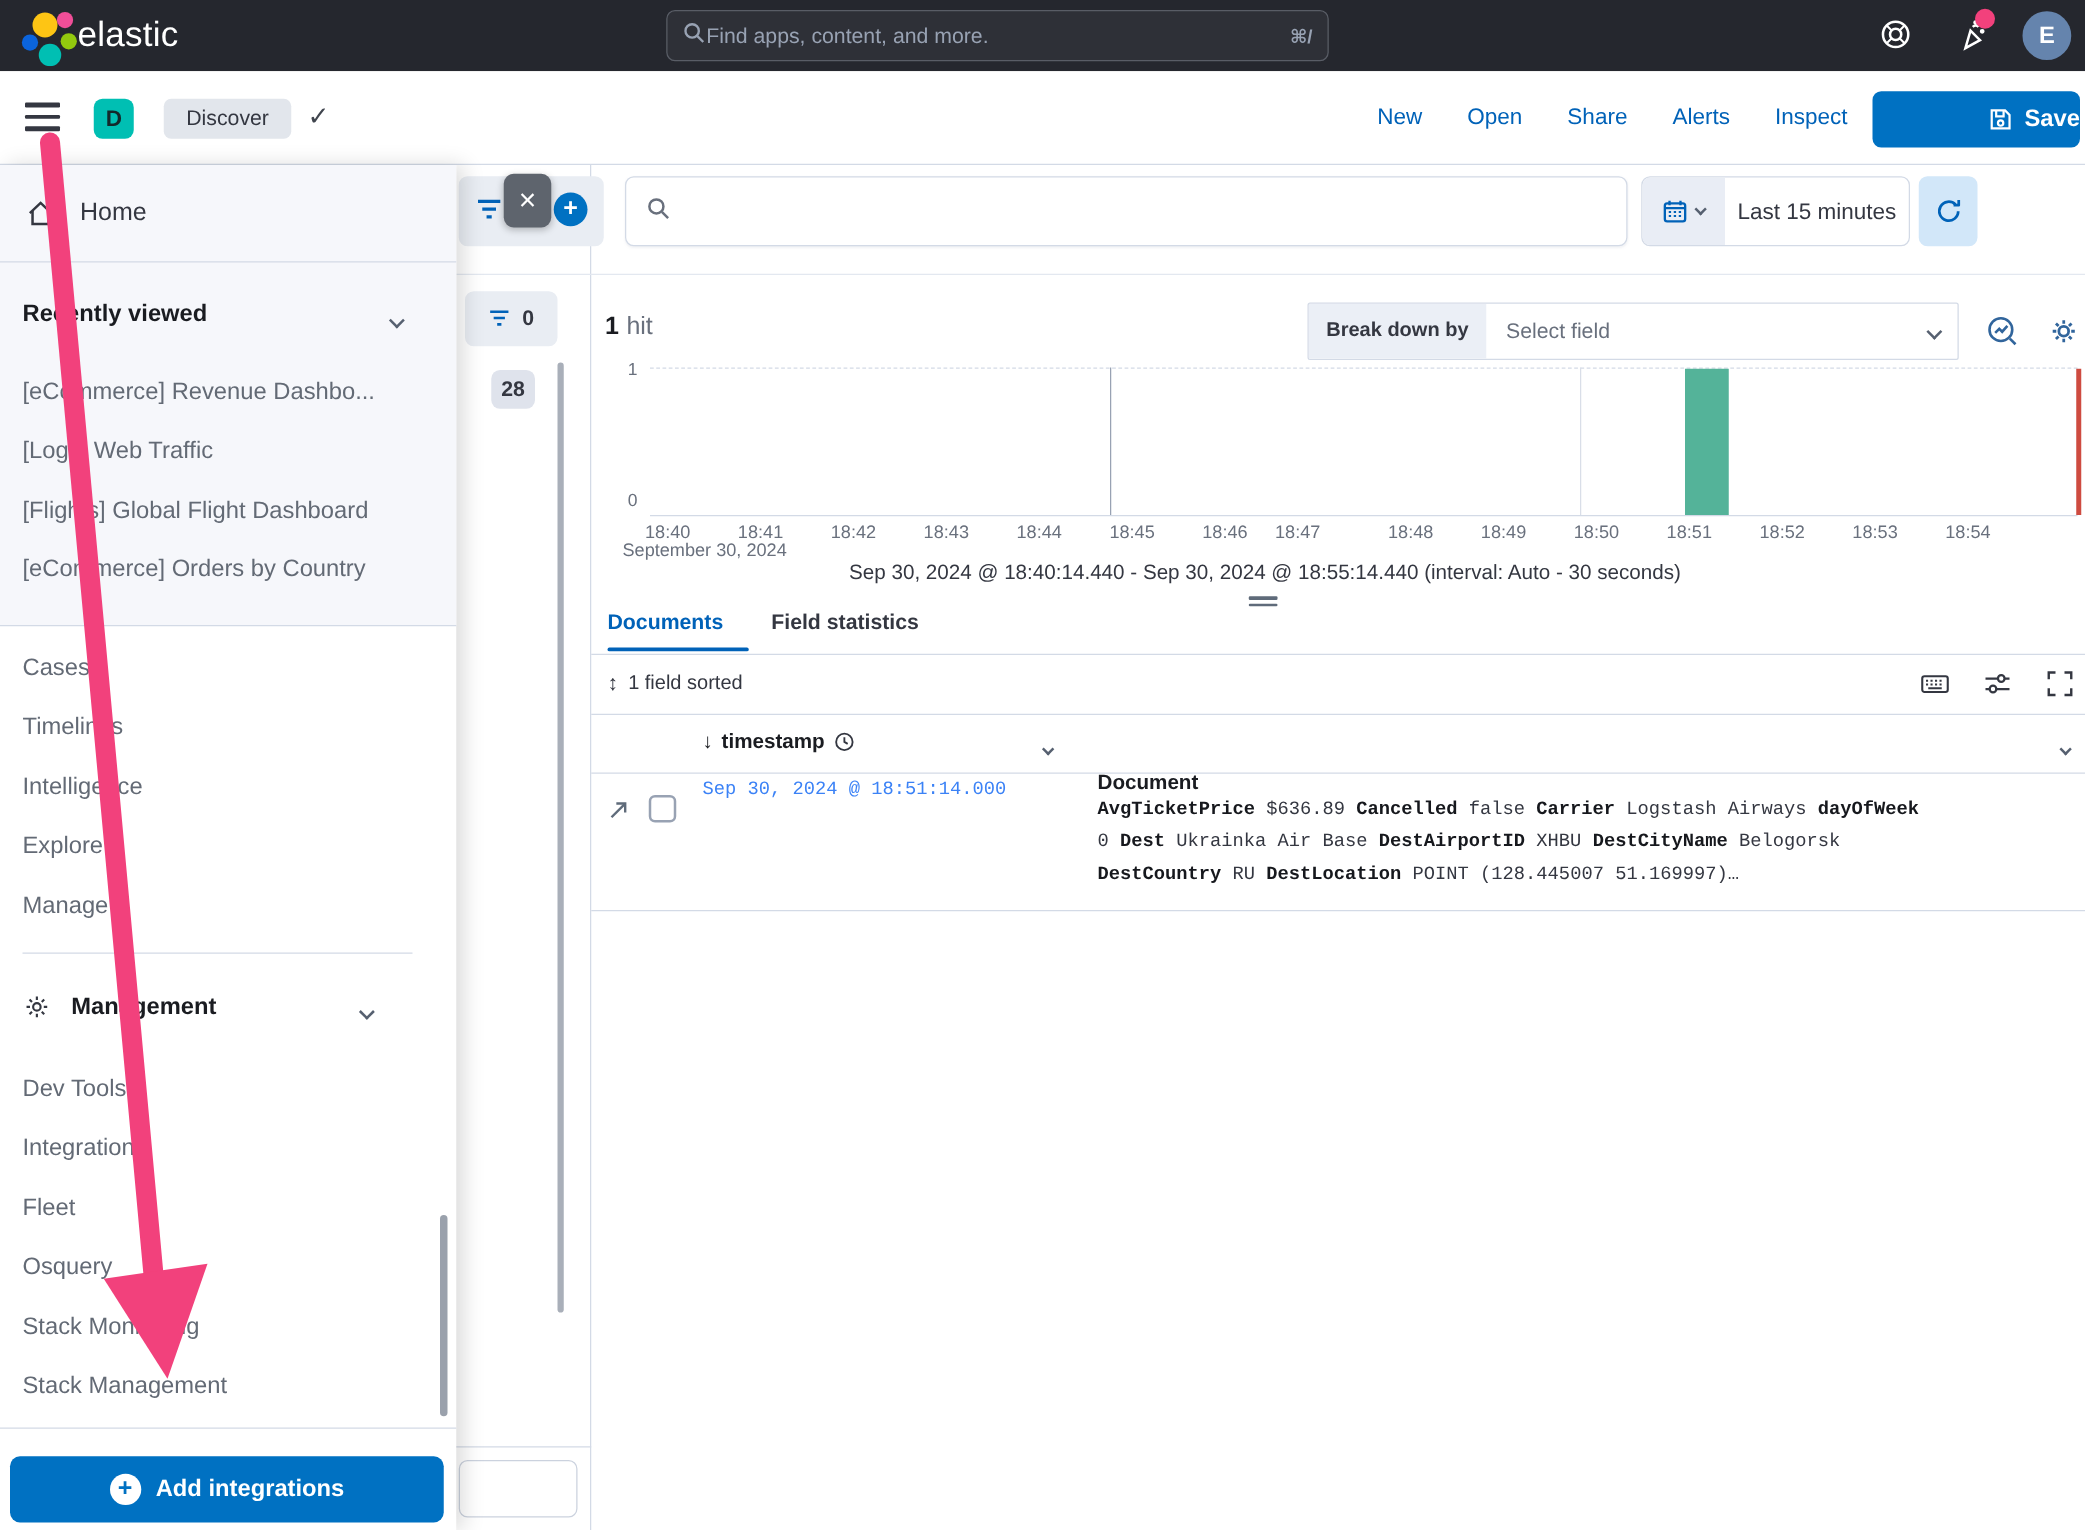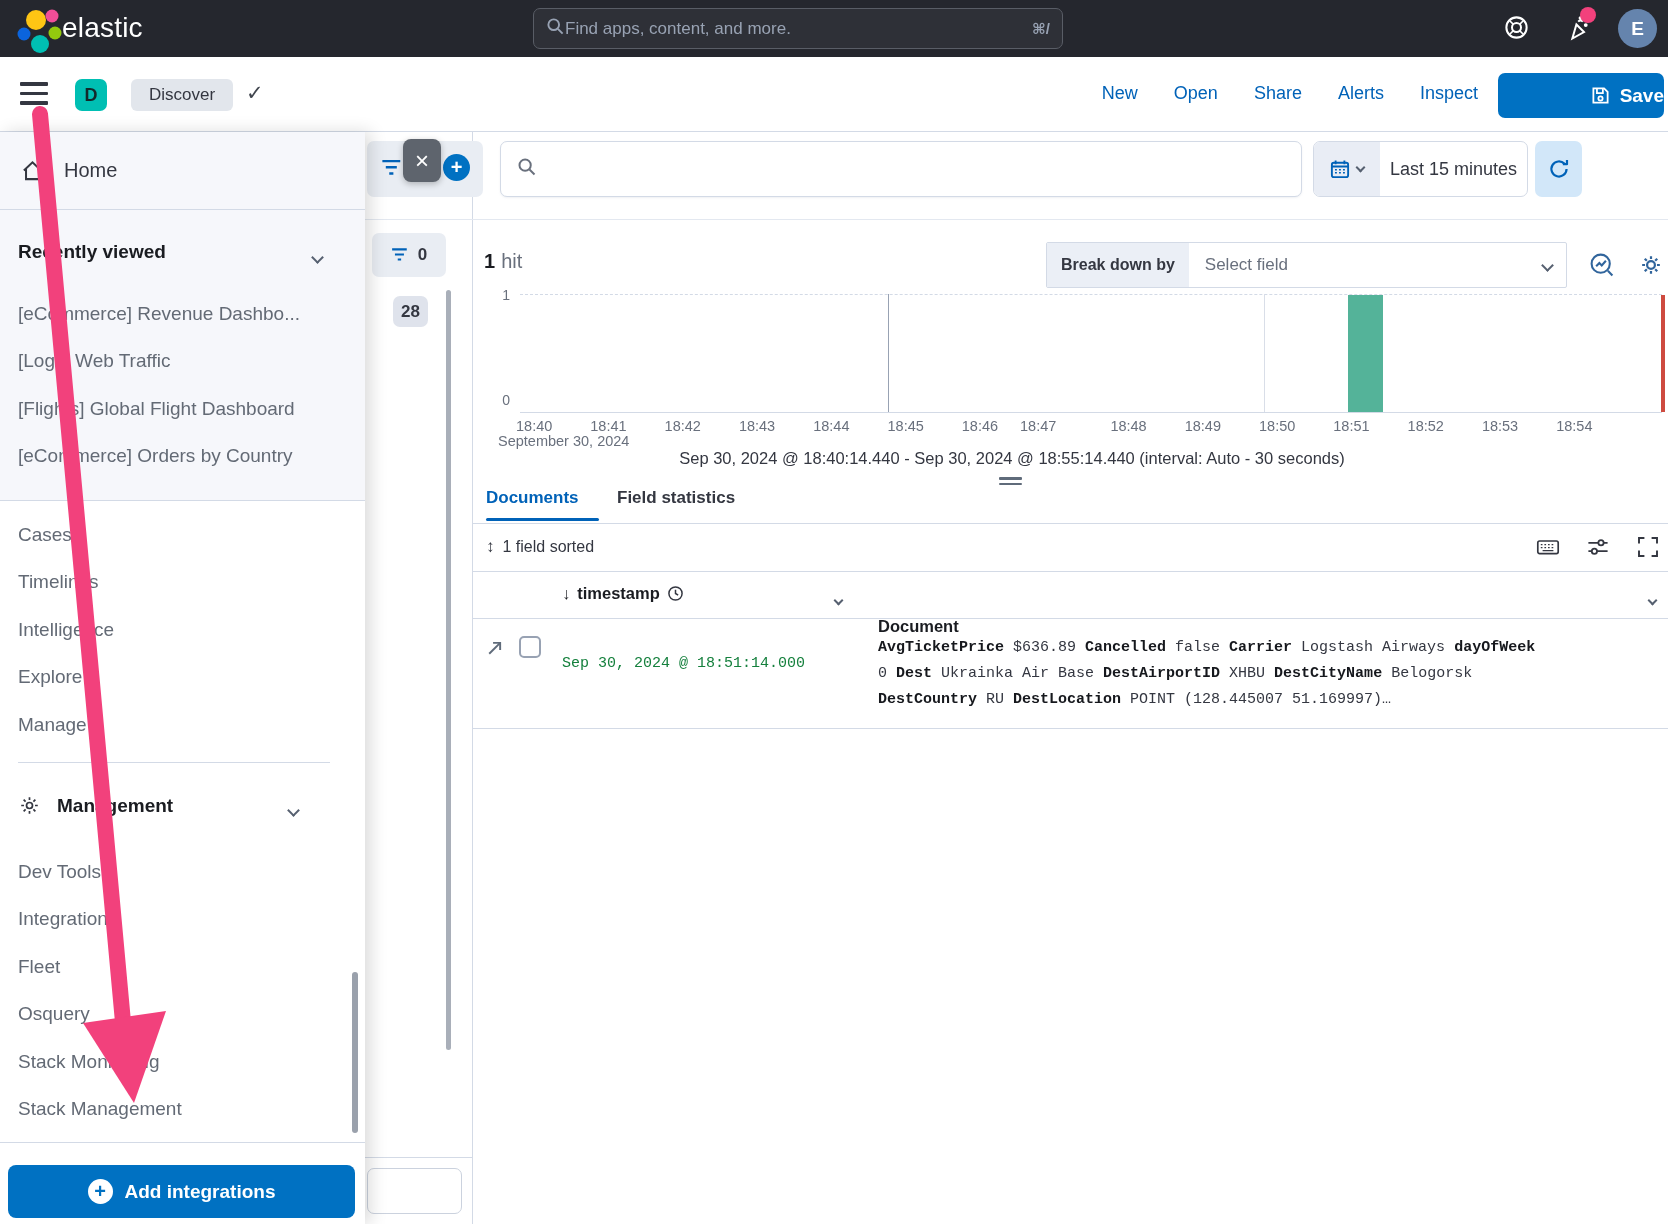--- a/index.html
+++ b/index.html
@@ -87,21 +87,21 @@
 
   
   .thead { position:absolute; left:473px; top:572px; width:1195px; height:47px; border-bottom:1px solid #d3dae6; }
   .th-ts { position:absolute; left:89px; top:12px; font-size:16.5px; font-weight:700; color:#1a1c21; display:flex; align-items:center; gap:7px; }
   .th-doc { position:absolute; left:405px; top:12px; font-size:16.5px; font-weight:700; color:#1a1c21;margin-top:33px; }
   .th-chev1 { position:absolute; left:362px; top:18px; }
   .th-chev2 { position:absolute; right:12px; top:18px; }
   .trow { position:absolute; left:473px; top:619px; width:1195px; height:110px; border-bottom:1px solid #d3dae6; }
   .row-expand { position:absolute; left:13px; top:20px; }
   .row-check { position:absolute; left:46px; top:17px; width:22px; height:22px; border:2px solid #98a2b3; border-radius:5px; background:#fff; }
-  .cell-ts { position:absolute; left:89px; top:36px; font-family:"Liberation Mono","DejaVu Sans Mono",monospace; font-size:15px; color:#15803d; }
+  .cell-ts { position:absolute; left:89px; top:4px; font-family:"Liberation Mono","DejaVu Sans Mono",monospace; font-size:15px; color:#3b82f6; }
   .cell-doc { position:absolute; left:405px; top:16px; width:660px; font-family:"Liberation Mono","DejaVu Sans Mono",monospace; font-size:15px; line-height:26px; color:#343741; }
   .cell-doc .fname { font-weight:700; color:#16181d; }
 
   .chev { display:inline-block; width:9px; height:9px; border-right:2px solid #566070; border-bottom:2px solid #566070; transform:rotate(45deg); }
   .chev.sm { width:7px; height:7px; }
 
   
   .nav { position:absolute; left:0; top:132px; width:365px; height:1092px; background:#fff; box-shadow:6px 0 16px rgba(0,0,0,.14); z-index:20; }
   .nav-topgray { position:absolute; left:0; top:0; width:100%; height:368px; background:#f6f7fb; }
   .nav-home { position:absolute; left:0; top:16px; width:100%; height:44px; display:flex; align-items:center; gap:20px; padding-left:21px; font-size:20px; color:#343741; cursor:pointer; }

